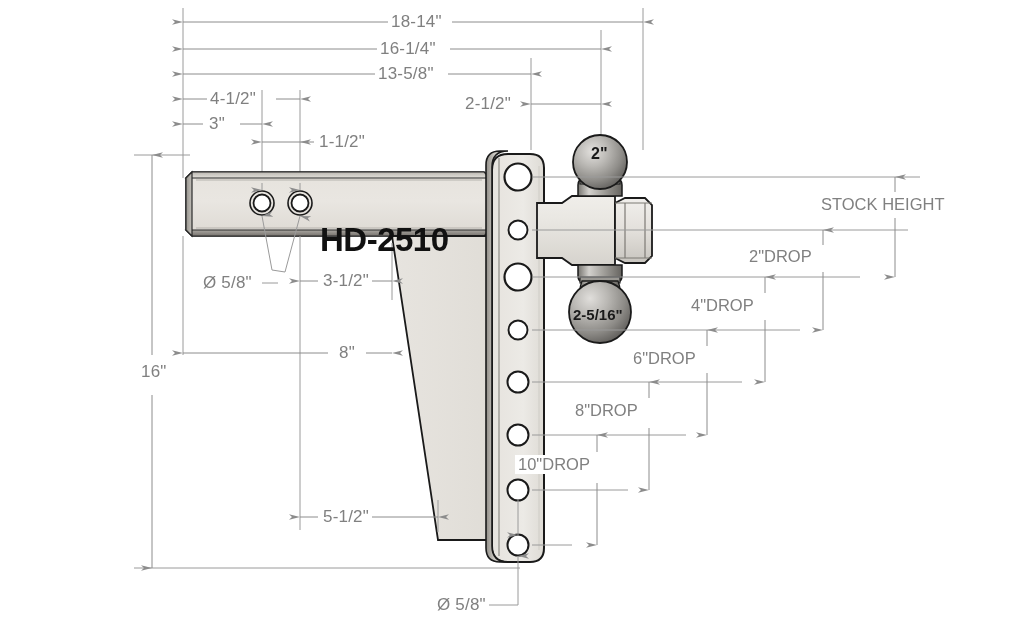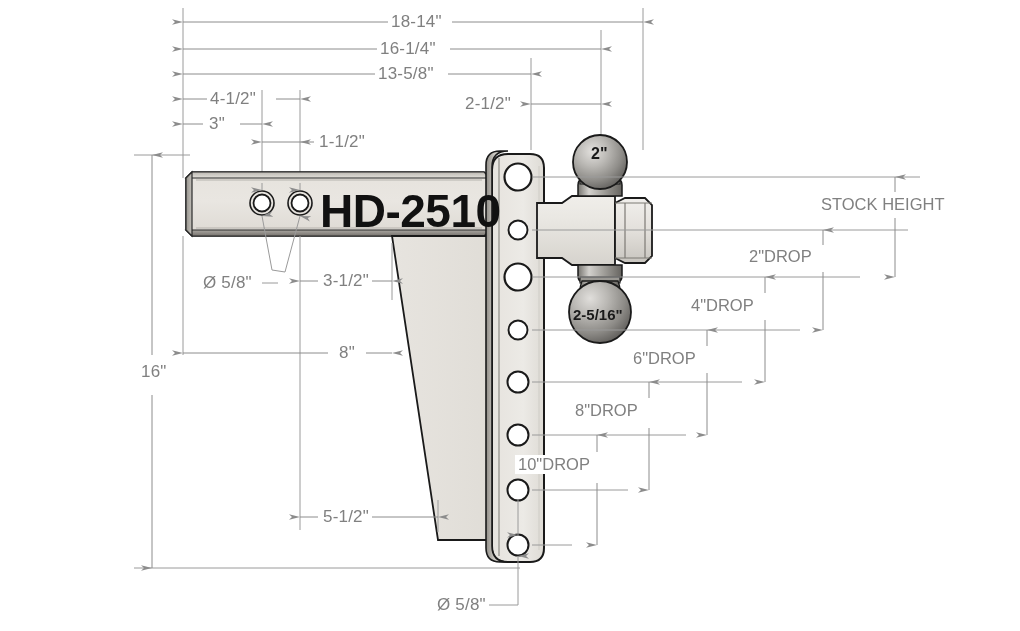--- a/index.html
+++ b/index.html
@@ -47,23 +47,24 @@
     color: #1a1a1a;
     font-family: "Liberation Sans", sans-serif;
     font-weight: bold;
     white-space: nowrap;
   }
   .partlabel {
     position: absolute;
     color: #111111;
     font-family: "Liberation Sans", sans-serif;
     font-weight: bold;
-    font-size: 46px;
+    font-size: 33px;
     letter-spacing: -0.5px;
     white-space: nowrap;
+    margin-top: 37px;
   }
 </style>
 </head>
 <body>
 
 <div id="stage">
 
   <svg id="drawing" viewBox="0 0 1020 631">
     <defs>
       <marker id="arrL" markerWidth="12" markerHeight="8" refX="11" refY="4" orient="auto" markerUnits="userSpaceOnUse">

